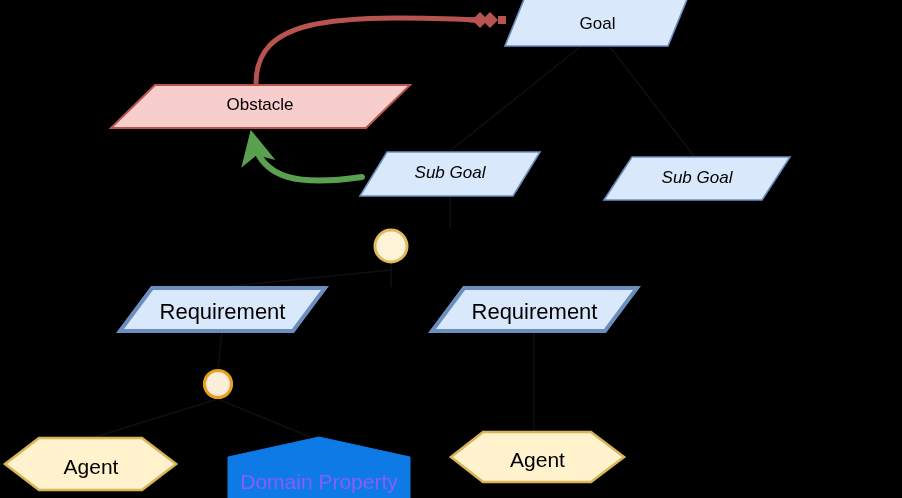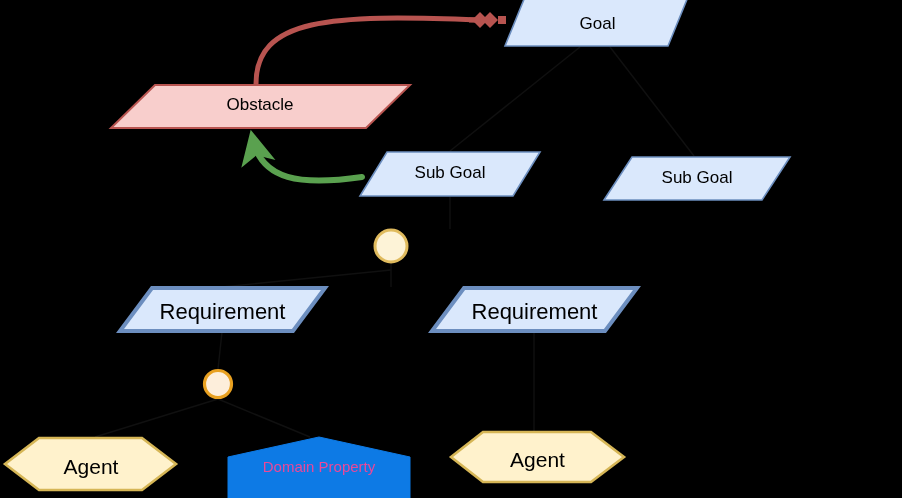--- a/index.html
+++ b/index.html
@@ -25,24 +25,24 @@
   .node-label {
     position: absolute;
     pointer-events: none;
     white-space: nowrap;
     text-align: center;
     font-family: "Liberation Sans", sans-serif;
     color: #000000;
   }
   .lbl-goal      { font-size: 17px; }
   .lbl-obstacle  { font-size: 17px; }
-  .lbl-subgoal   { font-size: 17px; }
+  .lbl-subgoal   { font-size: 17px; font-style: italic; }
   .lbl-req       { font-size: 22px; }
   .lbl-agent     { font-size: 21px; }
-  .lbl-domain    { font-size: 15px; color: #ec4899; }
+  .lbl-domain    { font-size: 21px; color: #8b5cf6; margin-top: 12px; }
 </style>
 </head>
 <body>
 
 <div id="canvas">
 
   <svg id="svg-layer" viewBox="0 0 902 498">
 
     <g stroke="#101010" stroke-width="1.4" fill="none">
       <path d="M 450 197 L 450 229"></path>

